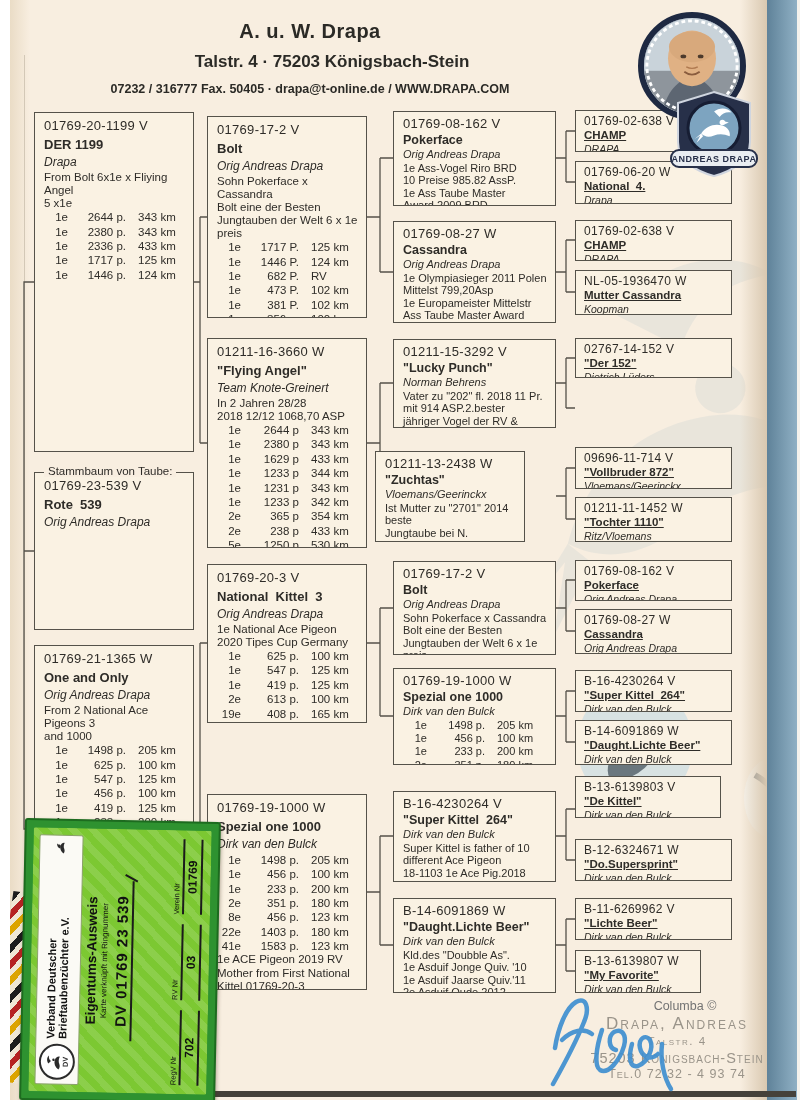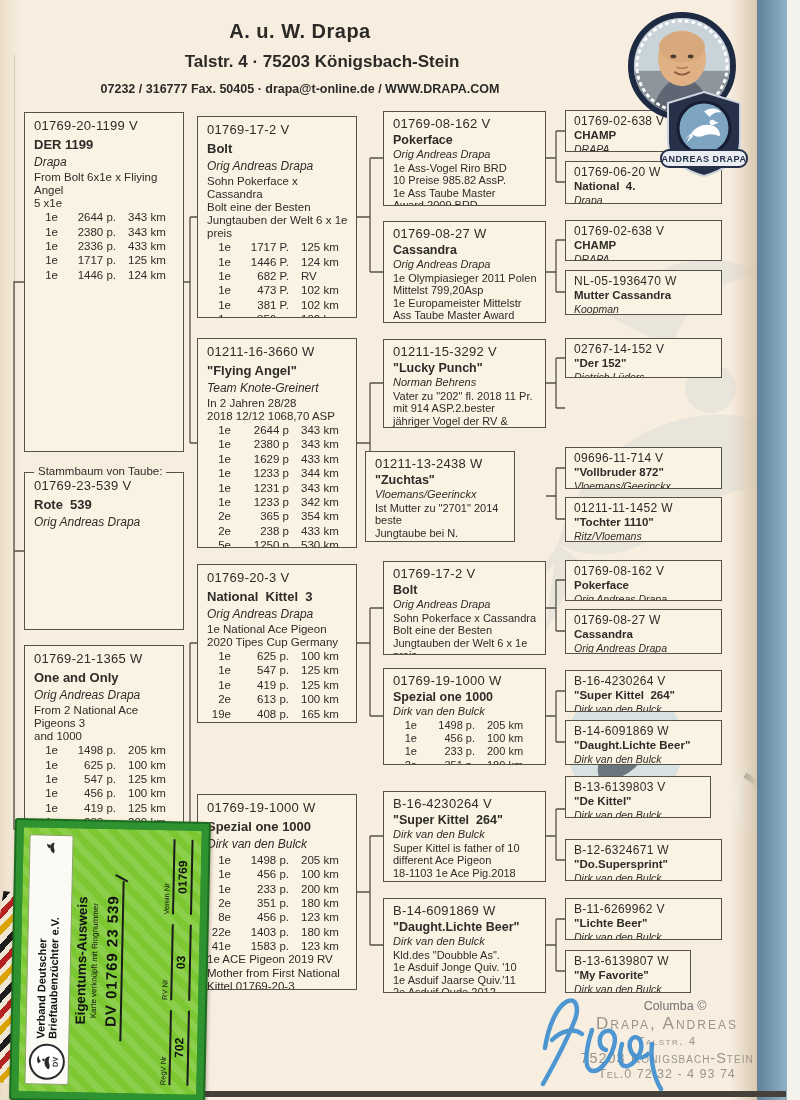--- a/index.html
+++ b/index.html
@@ -1,17 +1,17 @@
 <!DOCTYPE html>
 <html><head>
 <meta charset="utf-8">
 <style>
   html,body{margin:0;padding:0;}
   body{width:800px;height:1100px;position:relative;font-family:"Liberation Sans",sans-serif;background:#ffffff;}
-  .page{position:absolute;inset:0;background:#f8eee0;overflow:hidden;}
+  .page{position:absolute;inset:0;background:#f8eee0;overflow:hidden;margin-left:10px;}
   .page::before{content:"";position:absolute;left:0;top:0;bottom:0;width:20px;
     background:linear-gradient(to right,#eadcc6,rgba(248,238,224,0));}
   .crease{position:absolute;left:14px;top:55px;width:1px;height:950px;background:rgba(95,82,66,.22);}
   
   .edge-shadow{position:absolute;top:0;bottom:0;left:730px;width:27px;background:linear-gradient(to right,rgba(214,196,170,0),#d9c8b0);}
   .blue-band{position:absolute;top:0;bottom:0;left:757px;width:30px;background:linear-gradient(to right,#5f8299,#8fb0c4);}
   .white-edge{position:absolute;top:0;bottom:0;left:787px;width:13px;background:#f4f2ec;}
   .bottom-strip{position:absolute;left:16px;top:1091px;width:770px;height:6px;background:#45413a;}
 
   
@@ -36,21 +36,21 @@
   .rc1{width:24px;text-align:right;flex:none;}
   .rc2{width:58px;text-align:right;flex:none;}
   .rc3{margin-left:12px;}
   .col3 .name{font-size:12.5px;margin:2px 0 0;}
   .col3 .breeder{font-size:11px;margin-bottom:1px;}
   .col3 .note{font-size:11px;line-height:1.12;}
   .col3 .rrow{font-size:11px;line-height:1.2;}
   .col3{padding-top:4px;}
   .col4{padding:3px 6px 2px 8px;}
   .col4 .ring{font-size:12px;margin-bottom:1px;}
-  .col4 .name{font-size:11.5px;margin:1px 0 0;}
+  .col4 .name{font-size:11.5px;margin:1px 0 0;text-decoration:underline;}
   .col4 .breeder{font-size:10.5px;margin:0;}
   .b13 .note:first-of-type{margin-top:9px;}
 
   .b0{left:24px;top:112px;width:160px;height:340px}
   .b1{left:24px;top:472px;width:160px;height:158px}
   .b2{left:24px;top:645px;width:160px;height:368px}
   .b3{left:197px;top:116px;width:160px;height:202px}
   .b4{left:197px;top:338px;width:160px;height:210px}
   .b5{left:197px;top:564px;width:160px;height:159px}
   .b6{left:197px;top:794px;width:160px;height:196px}

